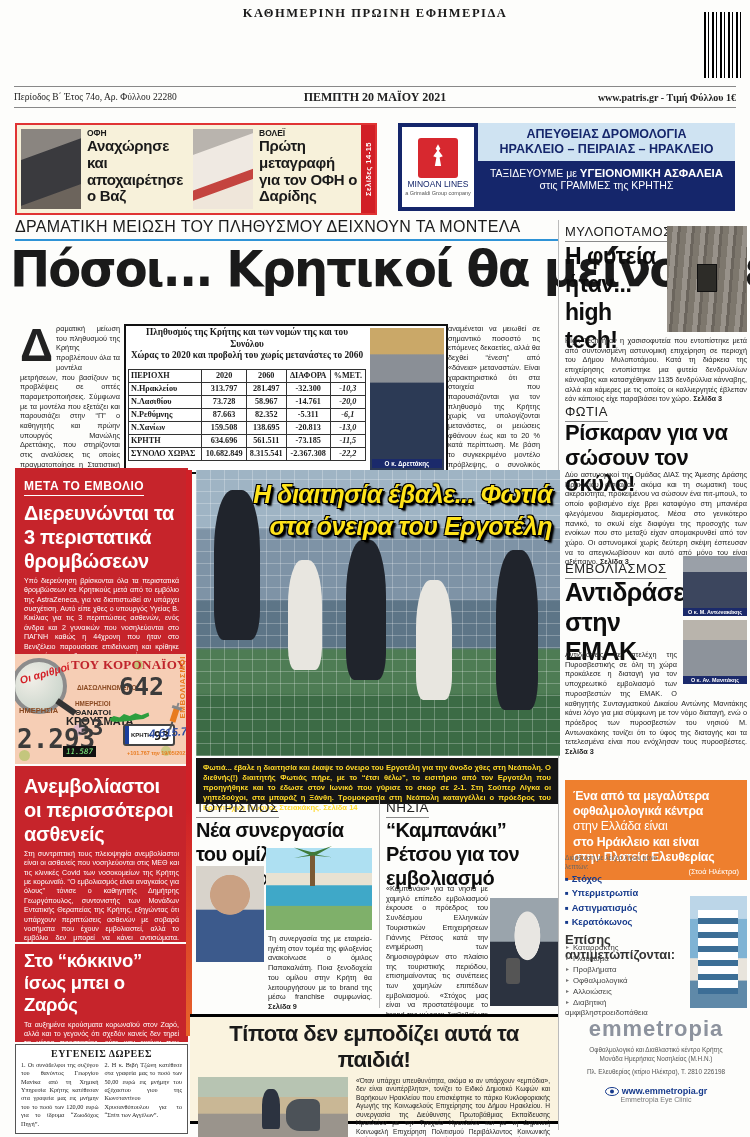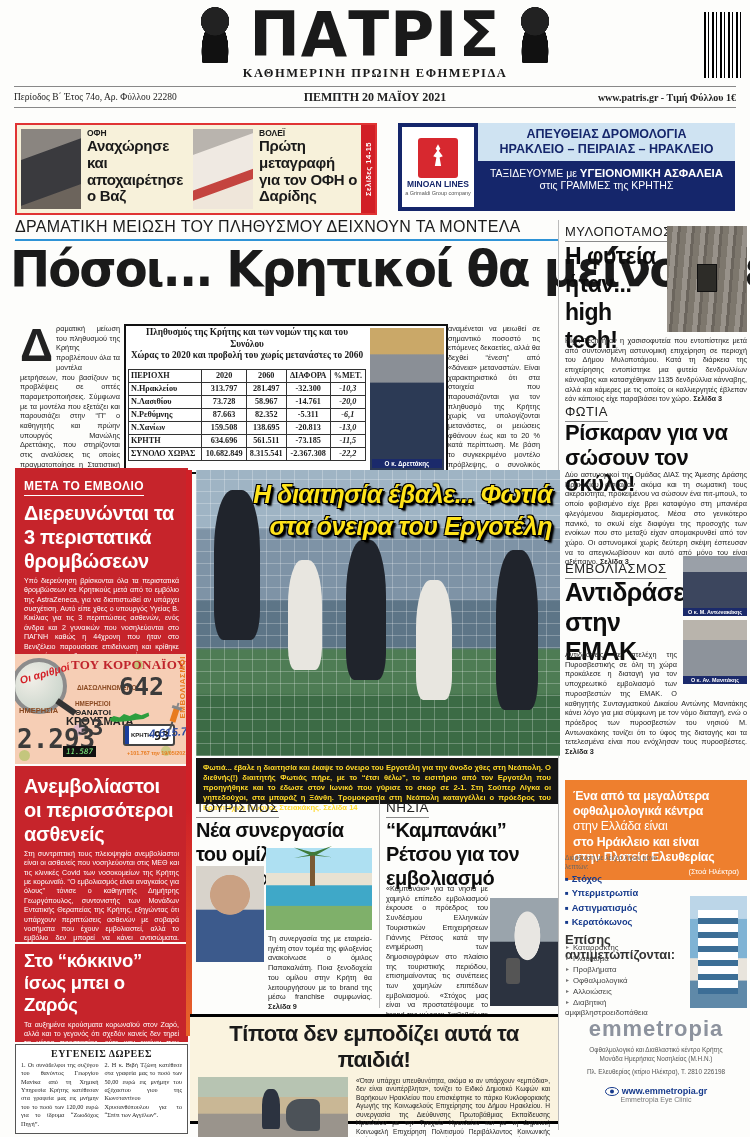--- a/index.html
+++ b/index.html
@@ -33,21 +33,21 @@
   .tz-kick{font-size:8.5px;font-weight:bold;}
   .tz-head{font-size:15px;font-weight:900;line-height:1.12;letter-spacing:-0.3px;}
   #tz-strip{width:14px;background:#d11f26;color:#fff;display:flex;align-items:center;justify-content:center;}
   #tz-strip span{writing-mode:vertical-rl;transform:rotate(180deg);font-size:7.5px;font-weight:bold;letter-spacing:.5px;}
   
   #minoan{left:398px;top:123px;width:337px;height:88px;background:#15266b;display:flex;}
   #mn-logo{width:72px;background:#fff;margin:4px;display:flex;flex-direction:column;align-items:center;justify-content:center;}
   #mn-sq{width:40px;height:40px;background:#d7282f;border-radius:3px;position:relative;}
   #mn-sq:before{content:"";position:absolute;left:12px;top:6px;width:16px;height:22px;background:#fff;
      clip-path:polygon(50% 0,65% 20%,55% 30%,80% 55%,60% 60%,70% 100%,30% 100%,40% 60%,20% 55%,45% 30%,35% 20%);}
-  #mn-name{font-size:8.5px;font-weight:700;color:#15266b;line-height:1;margin-top:2px;text-align:center;}
+  #mn-name{font-size:8.5px;font-weight:400;color:#15266b;line-height:1;margin-top:2px;text-align:center;}
   #mn-tag{font-size:5.5px;color:#555;margin-top:1px;}
   #mn-right{flex:1;display:flex;flex-direction:column;}
   #mn-band{background:#cfe3f2;color:#15266b;font-weight:900;text-align:center;font-size:12.5px;line-height:1.2;padding:4px 2px;}
   #mn-sub{flex:1;color:#fff;text-align:center;font-size:10.5px;padding-top:6px;}
   #mn-sub b{font-size:11.5px;}
   
   #kicker{left:15px;top:218px;width:543px;font-size:16px;letter-spacing:.3px;color:#1c1c1c;
      border-bottom:2.5px solid #2f93d6;padding-bottom:3px;}
   #headline{left:10px;top:240px;width:550px;font-size:50px;font-weight:900;letter-spacing:-2px;
      white-space:nowrap;transform:scaleX(.96);transform-origin:left;font-family:"DejaVu Sans",sans-serif;}
@@ -200,25 +200,20 @@
   #ch-photo:before{content:"";position:absolute;left:64px;top:12px;width:18px;height:40px;background:#2c3340;border-radius:40% 40% 10% 10%;}
   #ch-photo:after{content:"";position:absolute;left:88px;top:22px;width:34px;height:32px;background:#4c5258;border-radius:40% 20% 10% 40%;}
   #ch-body{flex:1;font-size:6.6px;line-height:1.28;text-align:justify;color:#222;}
 </style>
 </head>
 <body>
 
 <div id="page">
 
   <div class="abs" id="mast-center">
-    <div id="mast-row">
-      <div class="portrait"></div>
-      <div id="mast-title">ΠΑΤΡΙΣ</div>
-      <div class="portrait"></div>
-    </div>
     <div id="mast-sub">ΚΑΘΗΜΕΡΙΝΗ ΠΡΩΙΝΗ ΕΦΗΜΕΡΙΔΑ</div>
   </div>
   <div class="abs" id="barcode"></div>
   <div class="abs" id="dateline">
     <div class="c1">Περίοδος Β΄ Έτος 74ο, Αρ. Φύλλου 22280</div>
     <div class="c2">ΠΕΜΠΤΗ 20 ΜΑΪΟΥ 2021</div>
     <div class="c3">www.patris.gr - Τιμή Φύλλου 1€</div>
   </div>
 
   <div class="abs" id="teasers">

